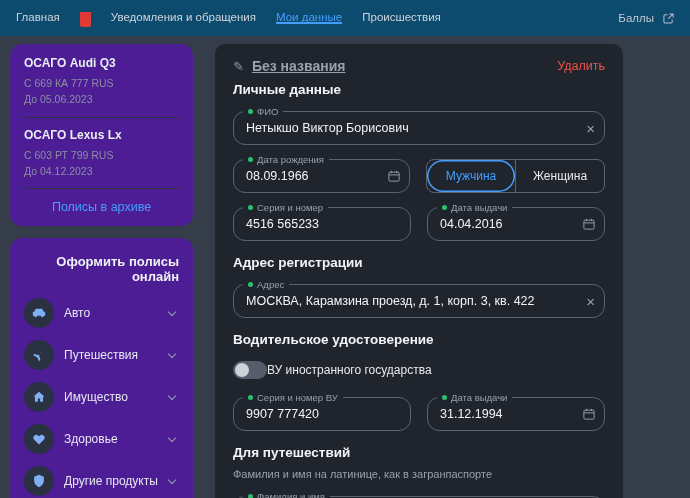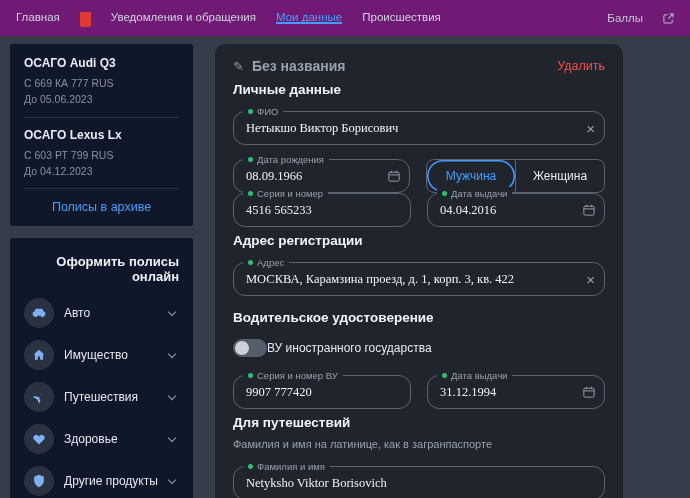--- a/index.html
+++ b/index.html
@@ -8,31 +8,31 @@
     width:690px; height:498px; overflow:hidden;
     background:#363d4a;
     font-family:"Liberation Sans", sans-serif;
     -webkit-font-smoothing:antialiased;
   }
   .app { position:relative; width:690px; height:498px; }
 
   
   .topbar {
     position:absolute; top:0; left:0; right:0; height:36px;
-    background:#701a75; display:flex; align-items:center;
+    background:#0c4a6e; display:flex; align-items:center;
     padding:12px 16px; color:#cfd4dd; font-size:11.5px;
   }
   .nav { display:flex; gap:20px; align-items:center; height:100%; }
   .nav-item { display:flex; align-items:center; height:100%; border-bottom:2px solid transparent; cursor:pointer; white-space:nowrap; }
   .nav-item.active { color:#459eff; border-bottom-color:#459eff; }
   .logo-flag { width:11px; height:15px; background:#e03a34; align-self:flex-start; border-radius:0 0 2px 2px; }
-  .points { margin-left:auto; display:flex; align-items:center; gap:20px; color:#c3c9d4; cursor:pointer; }
+  .points { margin-left:auto; display:flex; align-items:center; gap:9px; color:#c3c9d4; cursor:pointer; }
 
   
-  .panel { background:#0f172a; border-radius:2px; }
+  .panel { background:#4c1d95; border-radius:12px; }
 
   .sidebar { position:absolute; left:10px; top:44px; width:183px; display:flex; flex-direction:column; gap:12px; }
 
   .policy-panel { padding:2px 14px 6px; }
   .policy { padding:10px 0 9px; border-bottom:1px solid #2d333d; cursor:pointer; }
   .p-title { font-size:12px; font-weight:700; color:#e9ecf1; margin-bottom:5px; }
   .p-sub { font-size:10.5px; color:#8a919e; line-height:1.55; }
   .archive { display:block; text-align:center; color:#459eff; font-size:12.5px; padding:11px 0 6px; text-decoration:none; cursor:pointer; }
 
   .products-panel { padding:12px 14px 8px; }
@@ -40,30 +40,30 @@
   .prod { display:flex; align-items:center; gap:10px; height:42px; cursor:pointer; }
   .p-icon { width:30px; height:30px; border-radius:50%; background:#2a3140; display:flex; align-items:center; justify-content:center; flex:none; }
   .p-icon svg { fill:#7fb0f5; }
   .p-label { flex:1; font-size:12px; color:#e6e9ee; }
   .chev { width:6px; height:6px; border-right:1.5px solid #9aa1ad; border-bottom:1.5px solid #9aa1ad; transform:rotate(45deg); margin:-3px 4px 0 0; }
 
   
   .main { position:absolute; left:215px; top:44px; width:408px; height:470px; background:#20252d; border-radius:10px; padding:14px 18px 0; }
   .form-head { display:flex; align-items:center; gap:8px; margin-bottom:8px; }
   .pencil { color:#8f96a3; font-size:13px; }
-  .f-title { color:#99a1ad; font-size:14px; font-weight:700; }
+  .f-title { color:#99a1ad; font-size:14px; font-weight:700;text-decoration:underline; }
   .delete { margin-left:auto; background:none; border:0; color:#f0524a; font-size:12.5px; font-family:inherit; cursor:pointer; padding:0; }
 
   .sec { color:#f2f4f7; font-size:13.5px; font-weight:700; margin:6px 0 14px; }
 
-  .row { display:flex; gap:16px; }
+  .row { display:flex; gap:16px; margin-bottom:14px; }
   .col { flex:1; position:relative; }
   .field { position:relative; border:1px solid #5b6270; border-radius:12px; height:34px; background:transparent; }
   .field.full { margin-bottom:14px; }
-  .f-input { width:100%; height:100%; border:0; background:transparent; color:#f2f4f7; font-size:12.5px; font-family:Liberation Serif, serif; padding:0 30px 0 12px; outline:none; }
+  .f-input { width:100%; height:100%; border:0; background:transparent; color:#f2f4f7; font-size:12.5px; font-family:Liberation Sans, sans-serif; padding:0 30px 0 12px; outline:none; }
   .f-label { position:absolute; top:-7px; left:9px; background:#20252d; padding:0 5px; font-size:9.5px; color:#98a0ad; display:flex; align-items:center; gap:4px; line-height:13px; white-space:nowrap; }
   .dot { width:5px; height:5px; border-radius:50%; background:#2ec06c; display:inline-block; }
   .clear { position:absolute; right:9px; top:50%; transform:translateY(-50%); color:#9aa1ad; font-size:15px; line-height:1; cursor:pointer; }
   .cal { position:absolute; right:9px; top:50%; transform:translateY(-50%); cursor:pointer; display:flex; }
 
   .gender { flex:1; display:flex; border:1px solid #5b6270; border-radius:8px; overflow:hidden; height:34px; }
   .g-btn { flex:1; background:transparent; border:0; color:#e8ebee; font-size:12px; font-family:inherit; cursor:pointer; }
   .g-btn + .g-btn { border-left:1px solid #5b6270; }
   .g-btn.selected { box-shadow:inset 0 0 0 1.5px #459eff; border-radius:16px; color:#459eff; }
 
@@ -120,34 +120,34 @@
               <path d="M5 10l1.6-3.6a1.5 1.5 0 0 1 1.4-.9h8a1.5 1.5 0 0 1 1.4.9L19 10h1.5a.8.8 0 0 1 .8.8v4.4a.8.8 0 0 1-.8.8h-1.3a2.2 2.2 0 0 1-4.4 0H9.2a2.2 2.2 0 0 1-4.4 0H3.5a.8.8 0 0 1-.8-.8v-4.4a.8.8 0 0 1 .8-.8z"></path>
             </svg>
         </span>
         <span class="p-label">Авто</span>
         <span class="chev"></span>
       </div>
 
       <div class="prod">
         <span class="p-icon">
           <svg width="16" height="16" viewBox="0 0 24 24">
+              <path d="M21 3.5l-8.7 8.9-7.3-2L3 12.3l6.2 3 2.9 6.2 1.9-2.3-1.9-7.3z"></path>
+            </svg>
+        </span>
+        <span class="p-label">Путешествия</span>
+        <span class="chev"></span>
+      </div>
+
+      <div class="prod">
+        <span class="p-icon">
+          <svg width="16" height="16" viewBox="0 0 24 24">
               <path d="M12 4l8.2 7.2h-2.1V19h-4.4v-4.8h-3.4V19H5.9v-7.8H3.8z"></path>
             </svg>
         </span>
         <span class="p-label">Имущество</span>
-        <span class="chev"></span>
-      </div>
-
-      <div class="prod">
-        <span class="p-icon">
-          <svg width="16" height="16" viewBox="0 0 24 24">
-              <path d="M21 3.5l-8.7 8.9-7.3-2L3 12.3l6.2 3 2.9 6.2 1.9-2.3-1.9-7.3z"></path>
-            </svg>
-        </span>
-        <span class="p-label">Путешествия</span>
         <span class="chev"></span>
       </div>
 
       <div class="prod">
         <span class="p-icon">
           <svg width="16" height="16" viewBox="0 0 24 24">
               <path d="M12 20.3l-7.1-7.1a4.3 4.3 0 0 1 6.1-6.1l1 1 1-1a4.3 4.3 0 0 1 6.1 6.1z"></path>
             </svg>
         </span>
         <span class="p-label">Здоровье</span>

